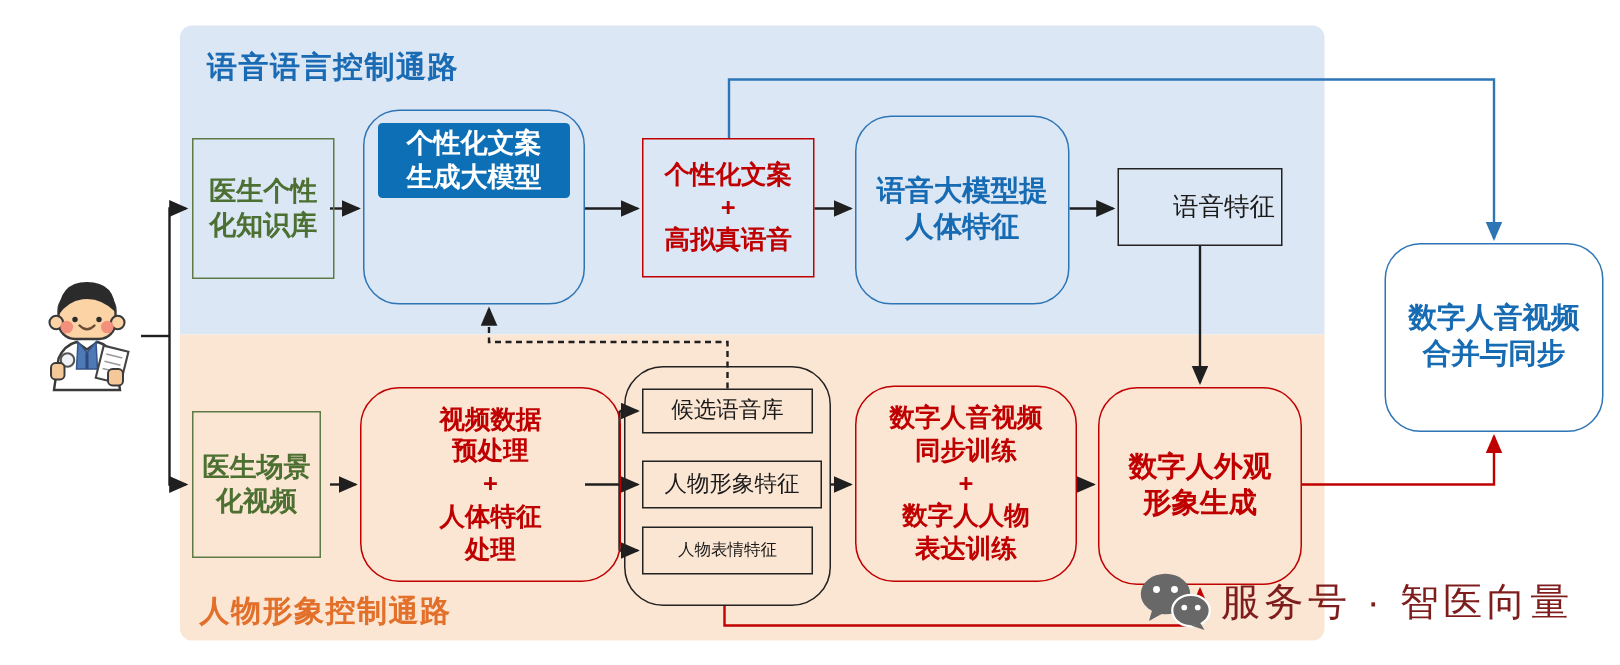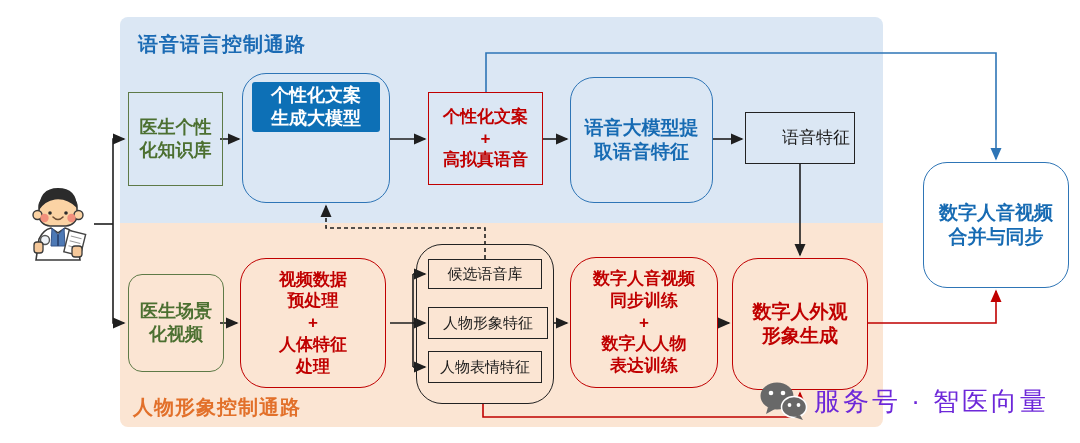--- a/index.html
+++ b/index.html
@@ -12,21 +12,21 @@
   .green-box{border:1.5px solid #5e7a47;color:#4c7031;font-weight:bold;font-size:18px;}
   .container-blue{border:1.7px solid #2e75b6;border-radius:24px;}
   .blue-fill{background:#0d70b6;color:#ffffff;font-weight:bold;font-size:18px;border-radius:3px;}
   .blue-round{border:1.7px solid #2e75b6;border-radius:24px;color:#176bb3;font-weight:bold;font-size:19px;}
   .red-box{border:1.7px solid #c00000;color:#c00000;font-weight:bold;font-size:17px;}
   .red-round{border:1.7px solid #c00000;border-radius:26px;color:#c00000;font-weight:bold;}
   .black-box{border:1.5px solid #222222;color:#1a1a1a;}
   .container-black{border:1.7px solid #222222;border-radius:26px;}
   .edges{position:absolute;left:0;top:0;width:1080px;height:443px;pointer-events:none;}
   .watermark{position:absolute;left:748px;top:381px;display:flex;align-items:center;
-             color:#6d28d9;font-size:26px;letter-spacing:3px;}
+             color:#7f1d1d;font-size:26px;letter-spacing:3px;}
   .watermark svg{margin-right:6px;}
 </style>
 </head>
 <body>
 
 <div class="canvas">
 
   <div class="region" style="left:110px;top:17px;width:763px;height:206px;background:#dbe7f4;border-radius:8px 8px 0 0;"></div>
   <div class="region" style="left:110px;top:223px;width:763px;height:204px;background:#fbe5d3;border-radius:0 0 8px 8px;"></div>
 
@@ -97,40 +97,40 @@
 
   <div class="node container-blue" style="left:232px;top:73px;width:148px;height:130px;"></div>
   <div class="node blue-fill" style="left:242px;top:82px;width:128px;height:50px;">个性化文案
 生成大模型</div>
 
   <div class="node red-box" style="left:418px;top:92px;width:115px;height:93px;">个性化文案
 +
 高拟真语音</div>
 
   <div class="node blue-round" style="left:560px;top:77px;width:143px;height:126px;">语音大模型提
-取语音特征</div>
+人体特征</div>
 
   <div class="node black-box" style="left:735px;top:112px;width:110px;height:52px;font-size:17px;padding-left:32px;">语音特征</div>
 
   <div class="node blue-round" style="left:913px;top:162px;width:146px;height:126px;">数字人音视频
 合并与同步</div>
 
-  <div class="node green-box" style="left:118px;top:274px;width:96px;height:98px;border-radius:14px;">医生场景
+  <div class="node green-box" style="left:118px;top:274px;width:86px;height:98px;">医生场景
 化视频</div>
 
-  <div class="node red-round" style="left:230px;top:258px;width:146px;height:130px;font-size:17px;">视频数据
+  <div class="node red-round" style="left:230px;top:258px;width:174px;height:130px;font-size:17px;">视频数据
 预处理
 +
 人体特征
 处理</div>
 
   <div class="node container-black" style="left:406px;top:244px;width:138px;height:160px;"></div>
   <div class="node black-box" style="left:418px;top:259px;width:114px;height:30px;font-size:15px;text-align:center;">候选语音库</div>
   <div class="node black-box" style="left:418px;top:307px;width:120px;height:32px;font-size:15px;">人物形象特征</div>
-  <div class="node black-box" style="left:418px;top:351px;width:114px;height:32px;font-size:15px;">人物表情特征</div>
+  <div class="node black-box" style="left:418px;top:351px;width:114px;height:32px;font-size:11px;">人物表情特征</div>
 
   <div class="node red-round" style="left:560px;top:257px;width:148px;height:131px;font-size:17px;">数字人音视频
 同步训练
 +
 数字人人物
 表达训练</div>
 
   <div class="node red-round" style="left:722px;top:258px;width:136px;height:132px;font-size:19px;">数字人外观
 形象生成</div>
 

